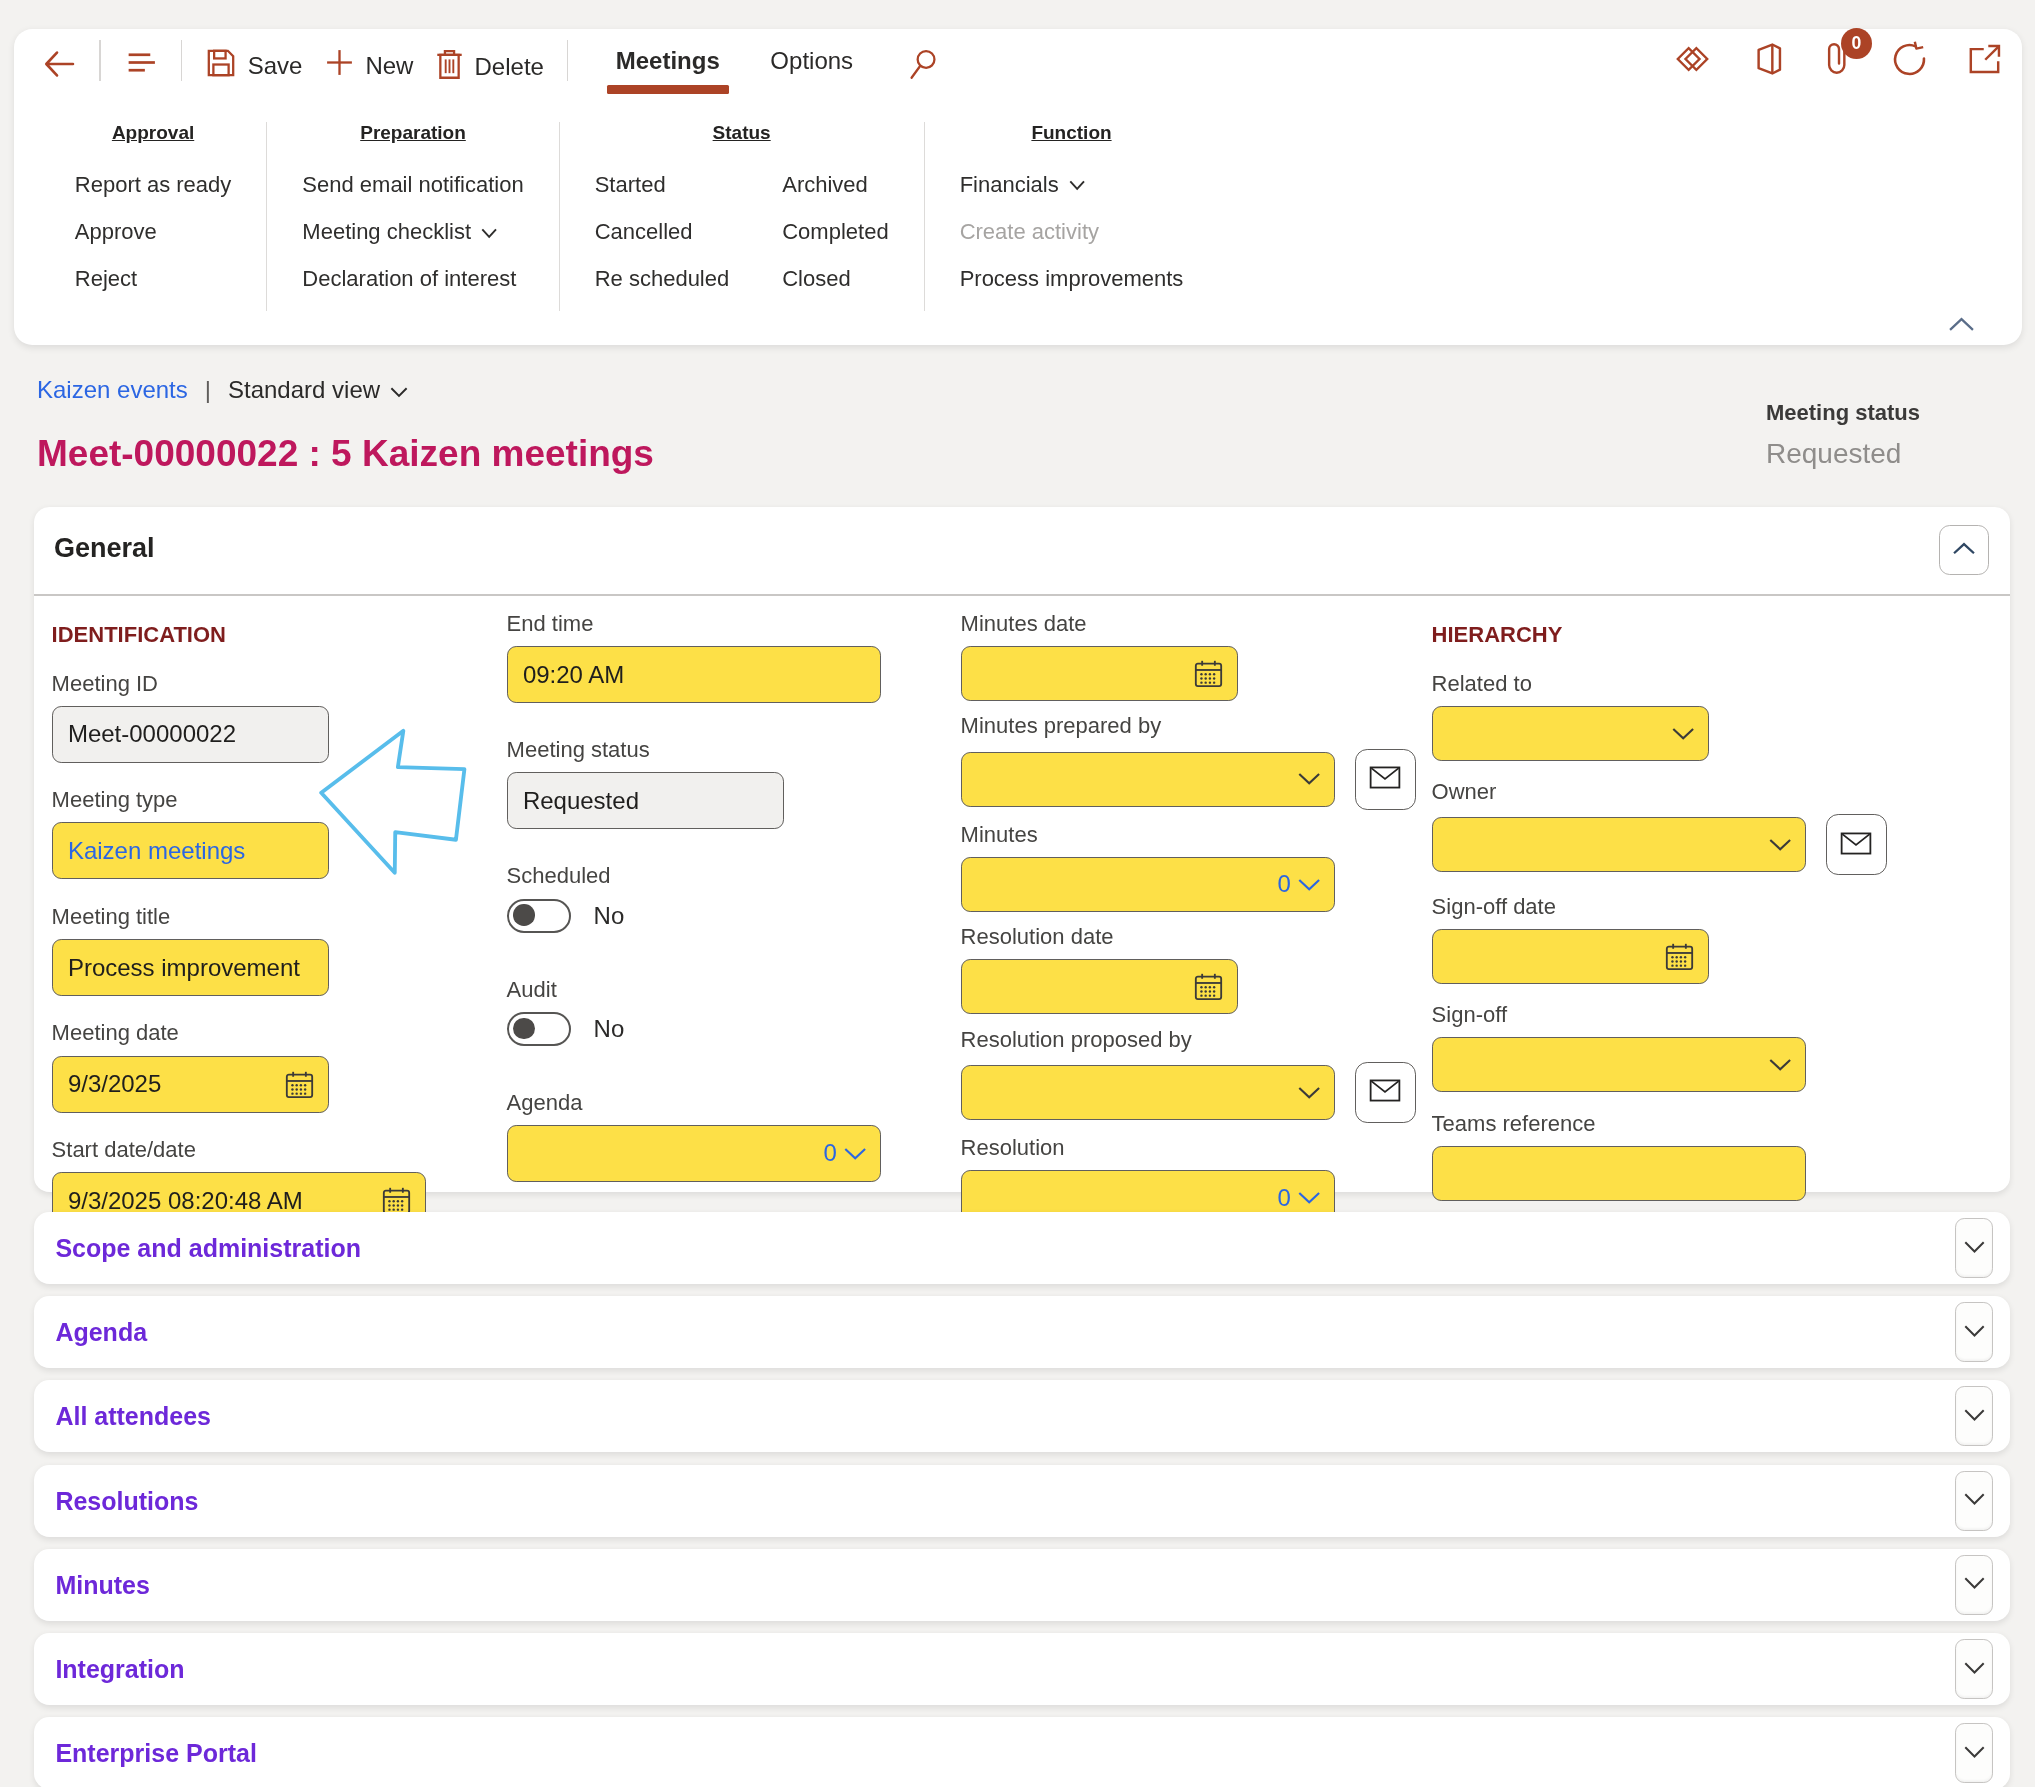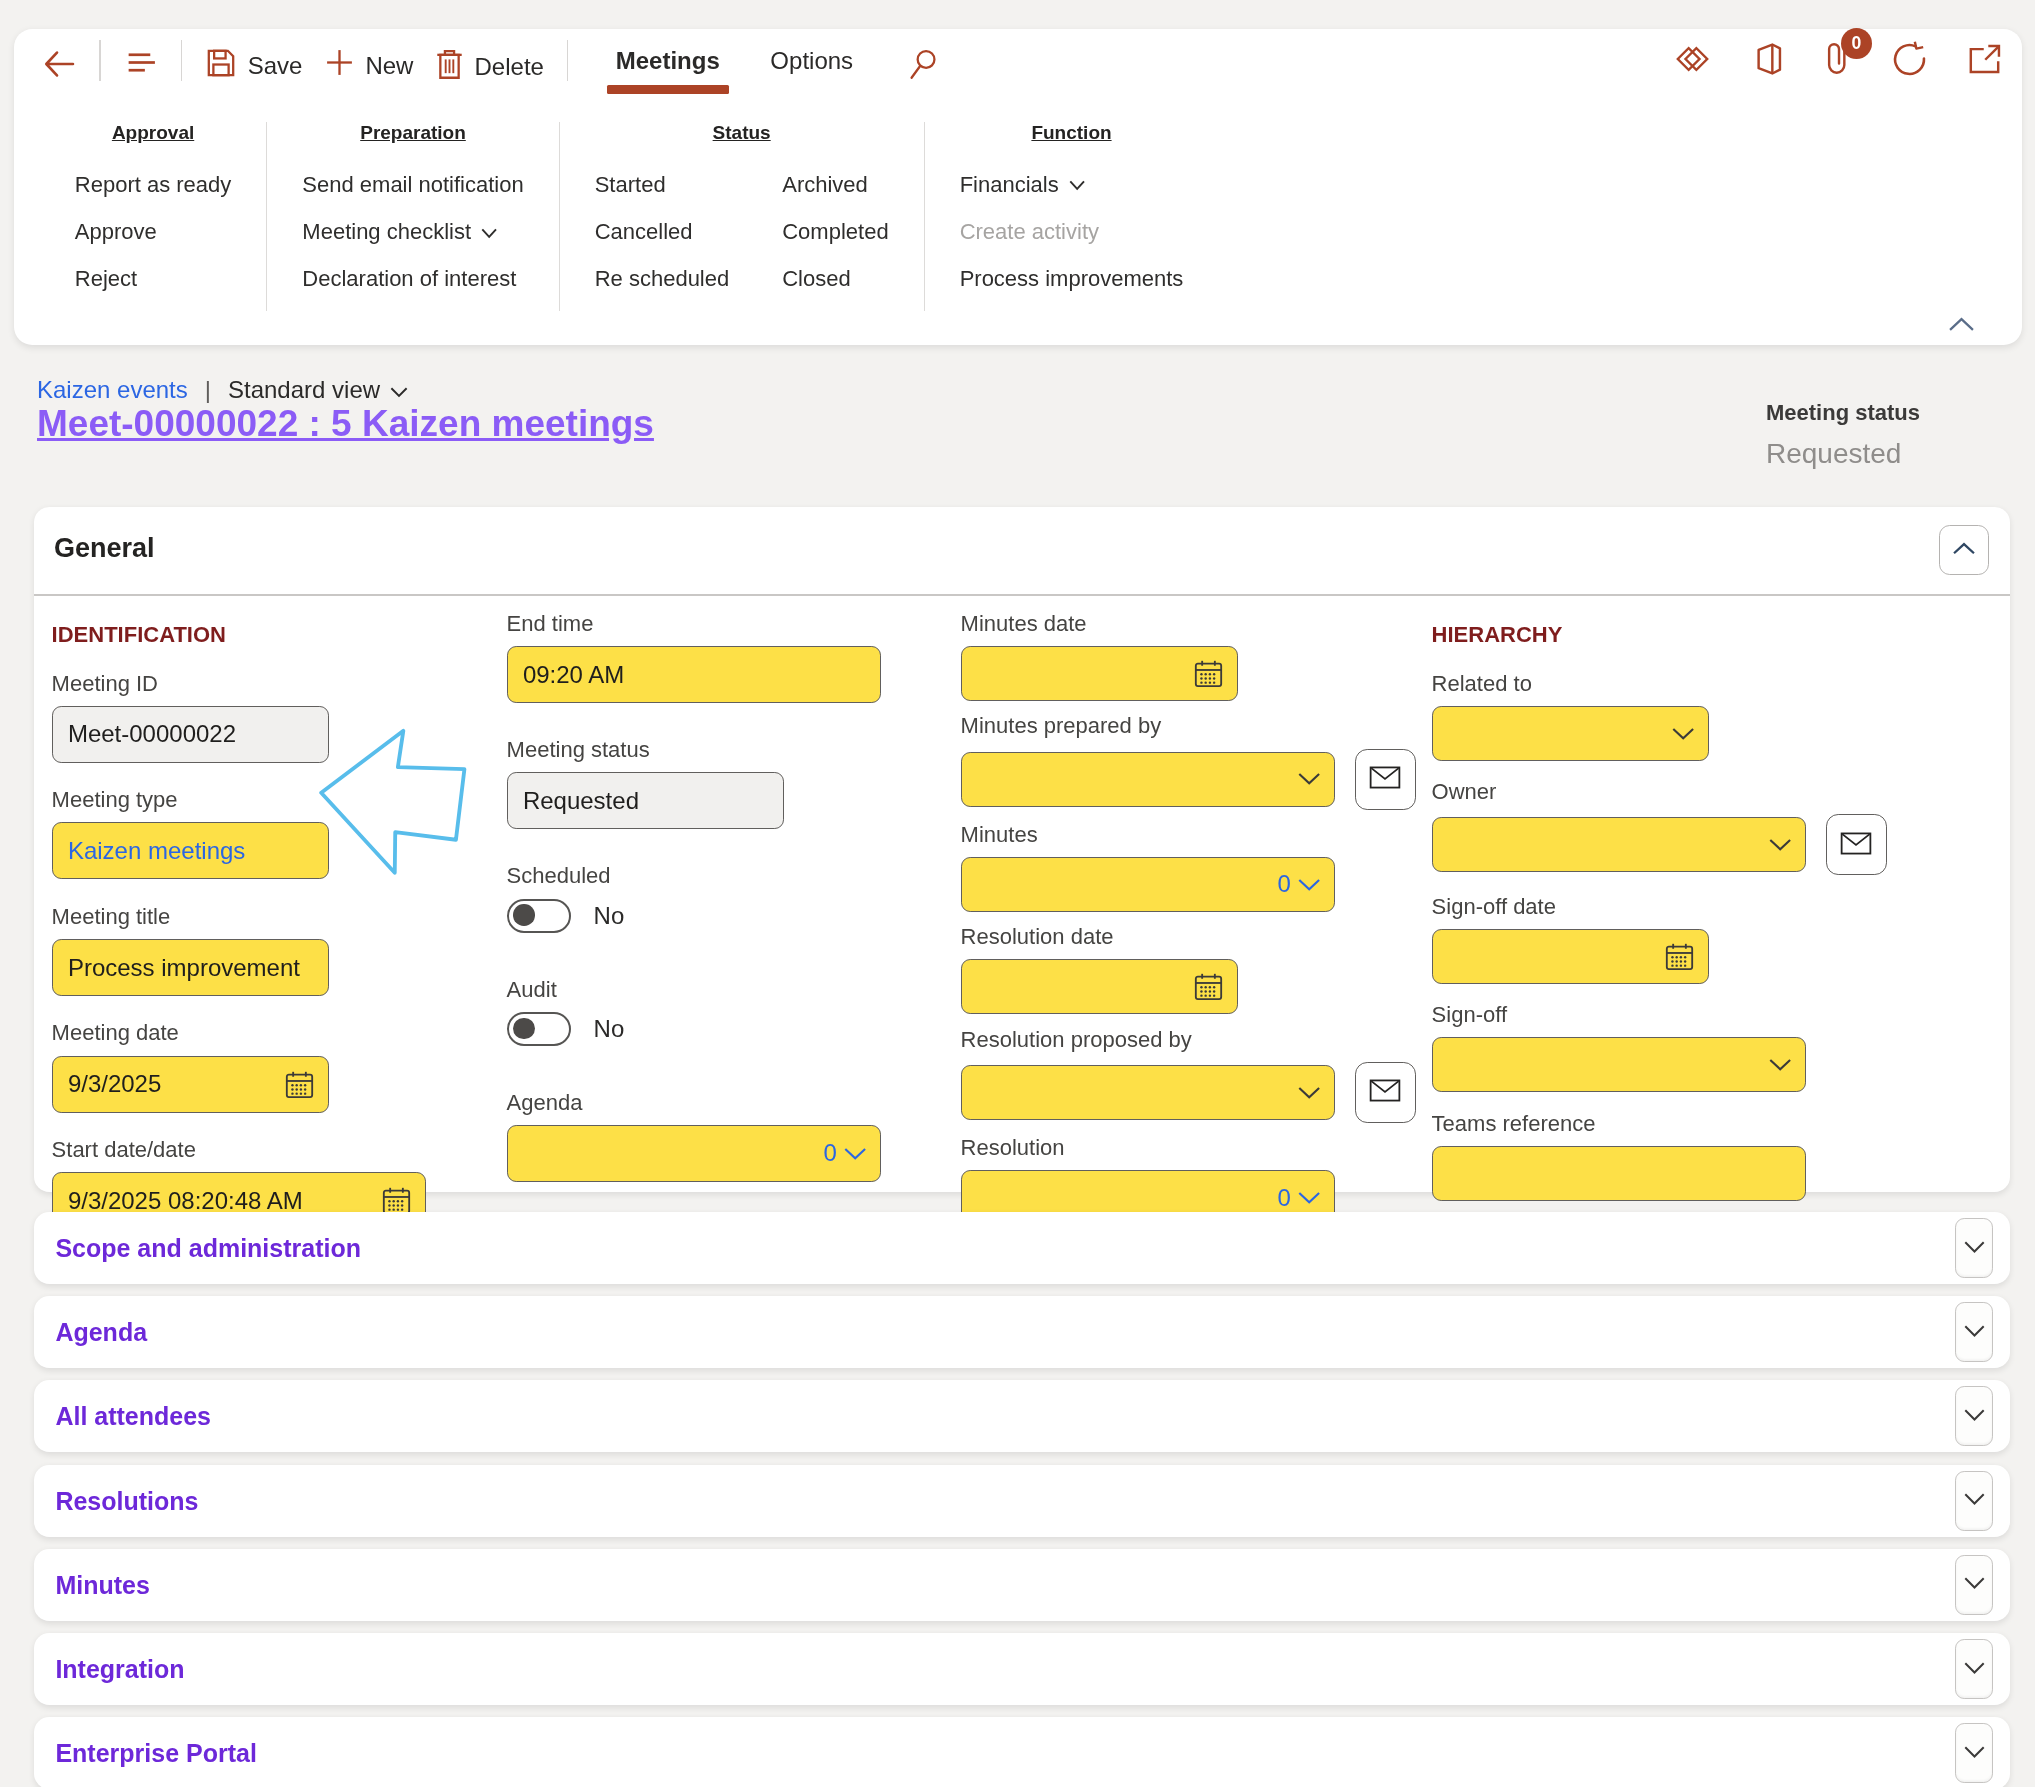--- a/index.html
+++ b/index.html
@@ -51,21 +51,21 @@
   .panel-collapse { position:absolute; right:46px; bottom:9.2px; cursor:pointer; }
 
   
   .breadcrumb {
     position:absolute; left:37px; top:376px; display:flex; align-items:center;
     gap:17px; font-size:24px;
   }
   .bc-link { color:#2b66e3; cursor:pointer; }
   .bc-sep { color:#605e5c; }
   .bc-view { display:flex; align-items:center; gap:9.2px; color:#2b2a29; cursor:pointer; }
-  .page-title { position:absolute; left:37px; top:403px; font-size:37px; font-weight:bold; color:#8b5cf6;text-decoration:underline; }
+  .page-title { position:absolute; left:37px; top:433px; font-size:37px; font-weight:bold; color:#be185d; }
   .status-block { position:absolute; left:1766px; top:400px; }
   .status-label { font-size:22px; font-weight:bold; color:#3b3a39; }
   .status-value { font-size:28px; color:#8f8d8b; margin-top:12.2px; }
 
   
   .card {
     background:#fff; border-radius:15.3px;
     box-shadow:0 2.3px 6.9px rgba(0,0,0,.09);
   }
   .general-card { position:absolute; left:34px; top:507px; width:1976px; height:685px; }

